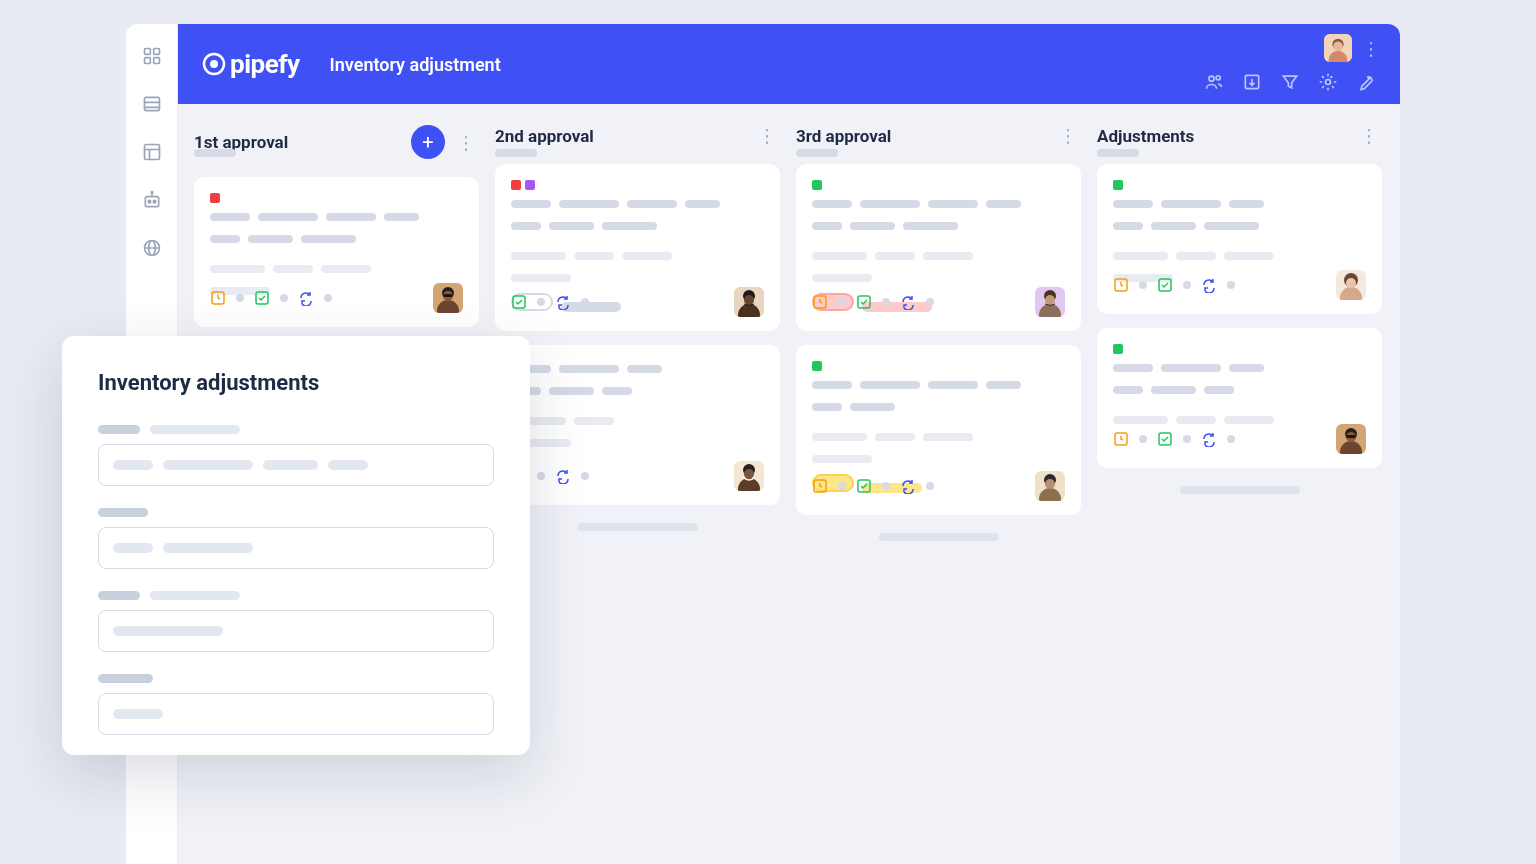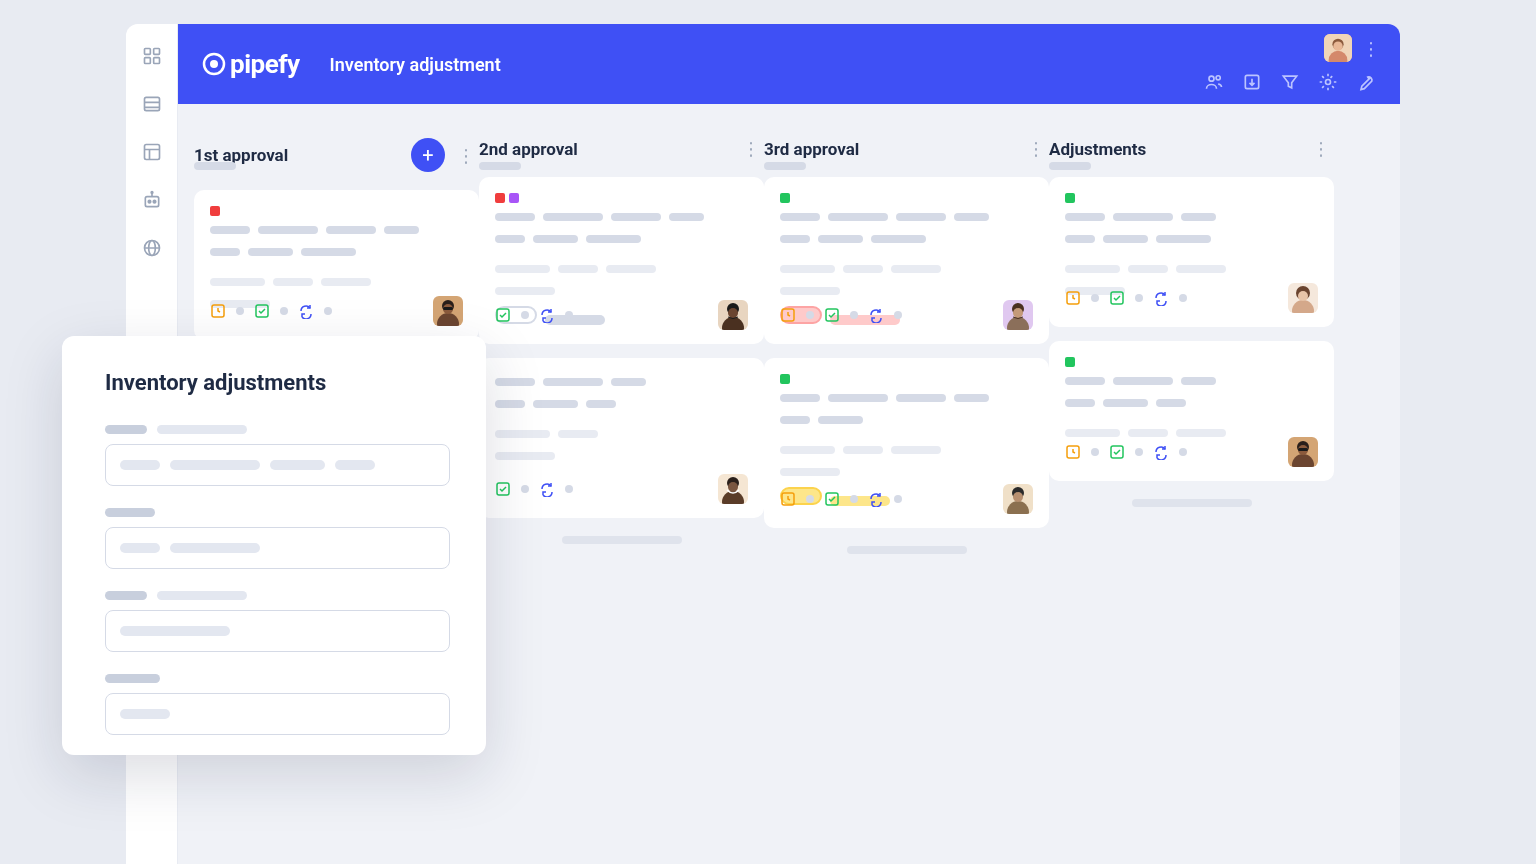--- a/index.html
+++ b/index.html
@@ -95,21 +95,22 @@
   position: absolute;
   right: 20px;
   top: 14px;
   color: #bcc4ff;
   font-size: 18px;
   cursor: pointer;
 }
 .board {
   flex: 1;
   display: flex;
-  padding: 34px 16px;
+  gap: 16px;
+  padding: 21px 16px;
   overflow-x: auto;
 }
 .column {
   width: 285px;
   flex-shrink: 0;
 }
 .column-header {
   display: flex;
   align-items: center;
   margin-bottom: 18px;
@@ -227,26 +228,25 @@
   background: #dfe3ec;
   border-radius: 4px;
   margin: 18px auto 0;
 }
 
 
 .modal {
   position: absolute;
   left: 62px;
   top: 336px;
-  width: 424px;
+  width: 468px;
   background: #fff;
   border-radius: 12px;
   box-shadow: 0 20px 60px rgba(20,30,60,0.15);
   overflow: hidden;
-  padding-left: 7px;
 }
 .modal-body {
   padding: 34px 36px 20px;
 }
 .modal-title {
   font-size: 22px;
   font-weight: 700;
   color: #1f2b44;
   margin-bottom: 30px;
 }

